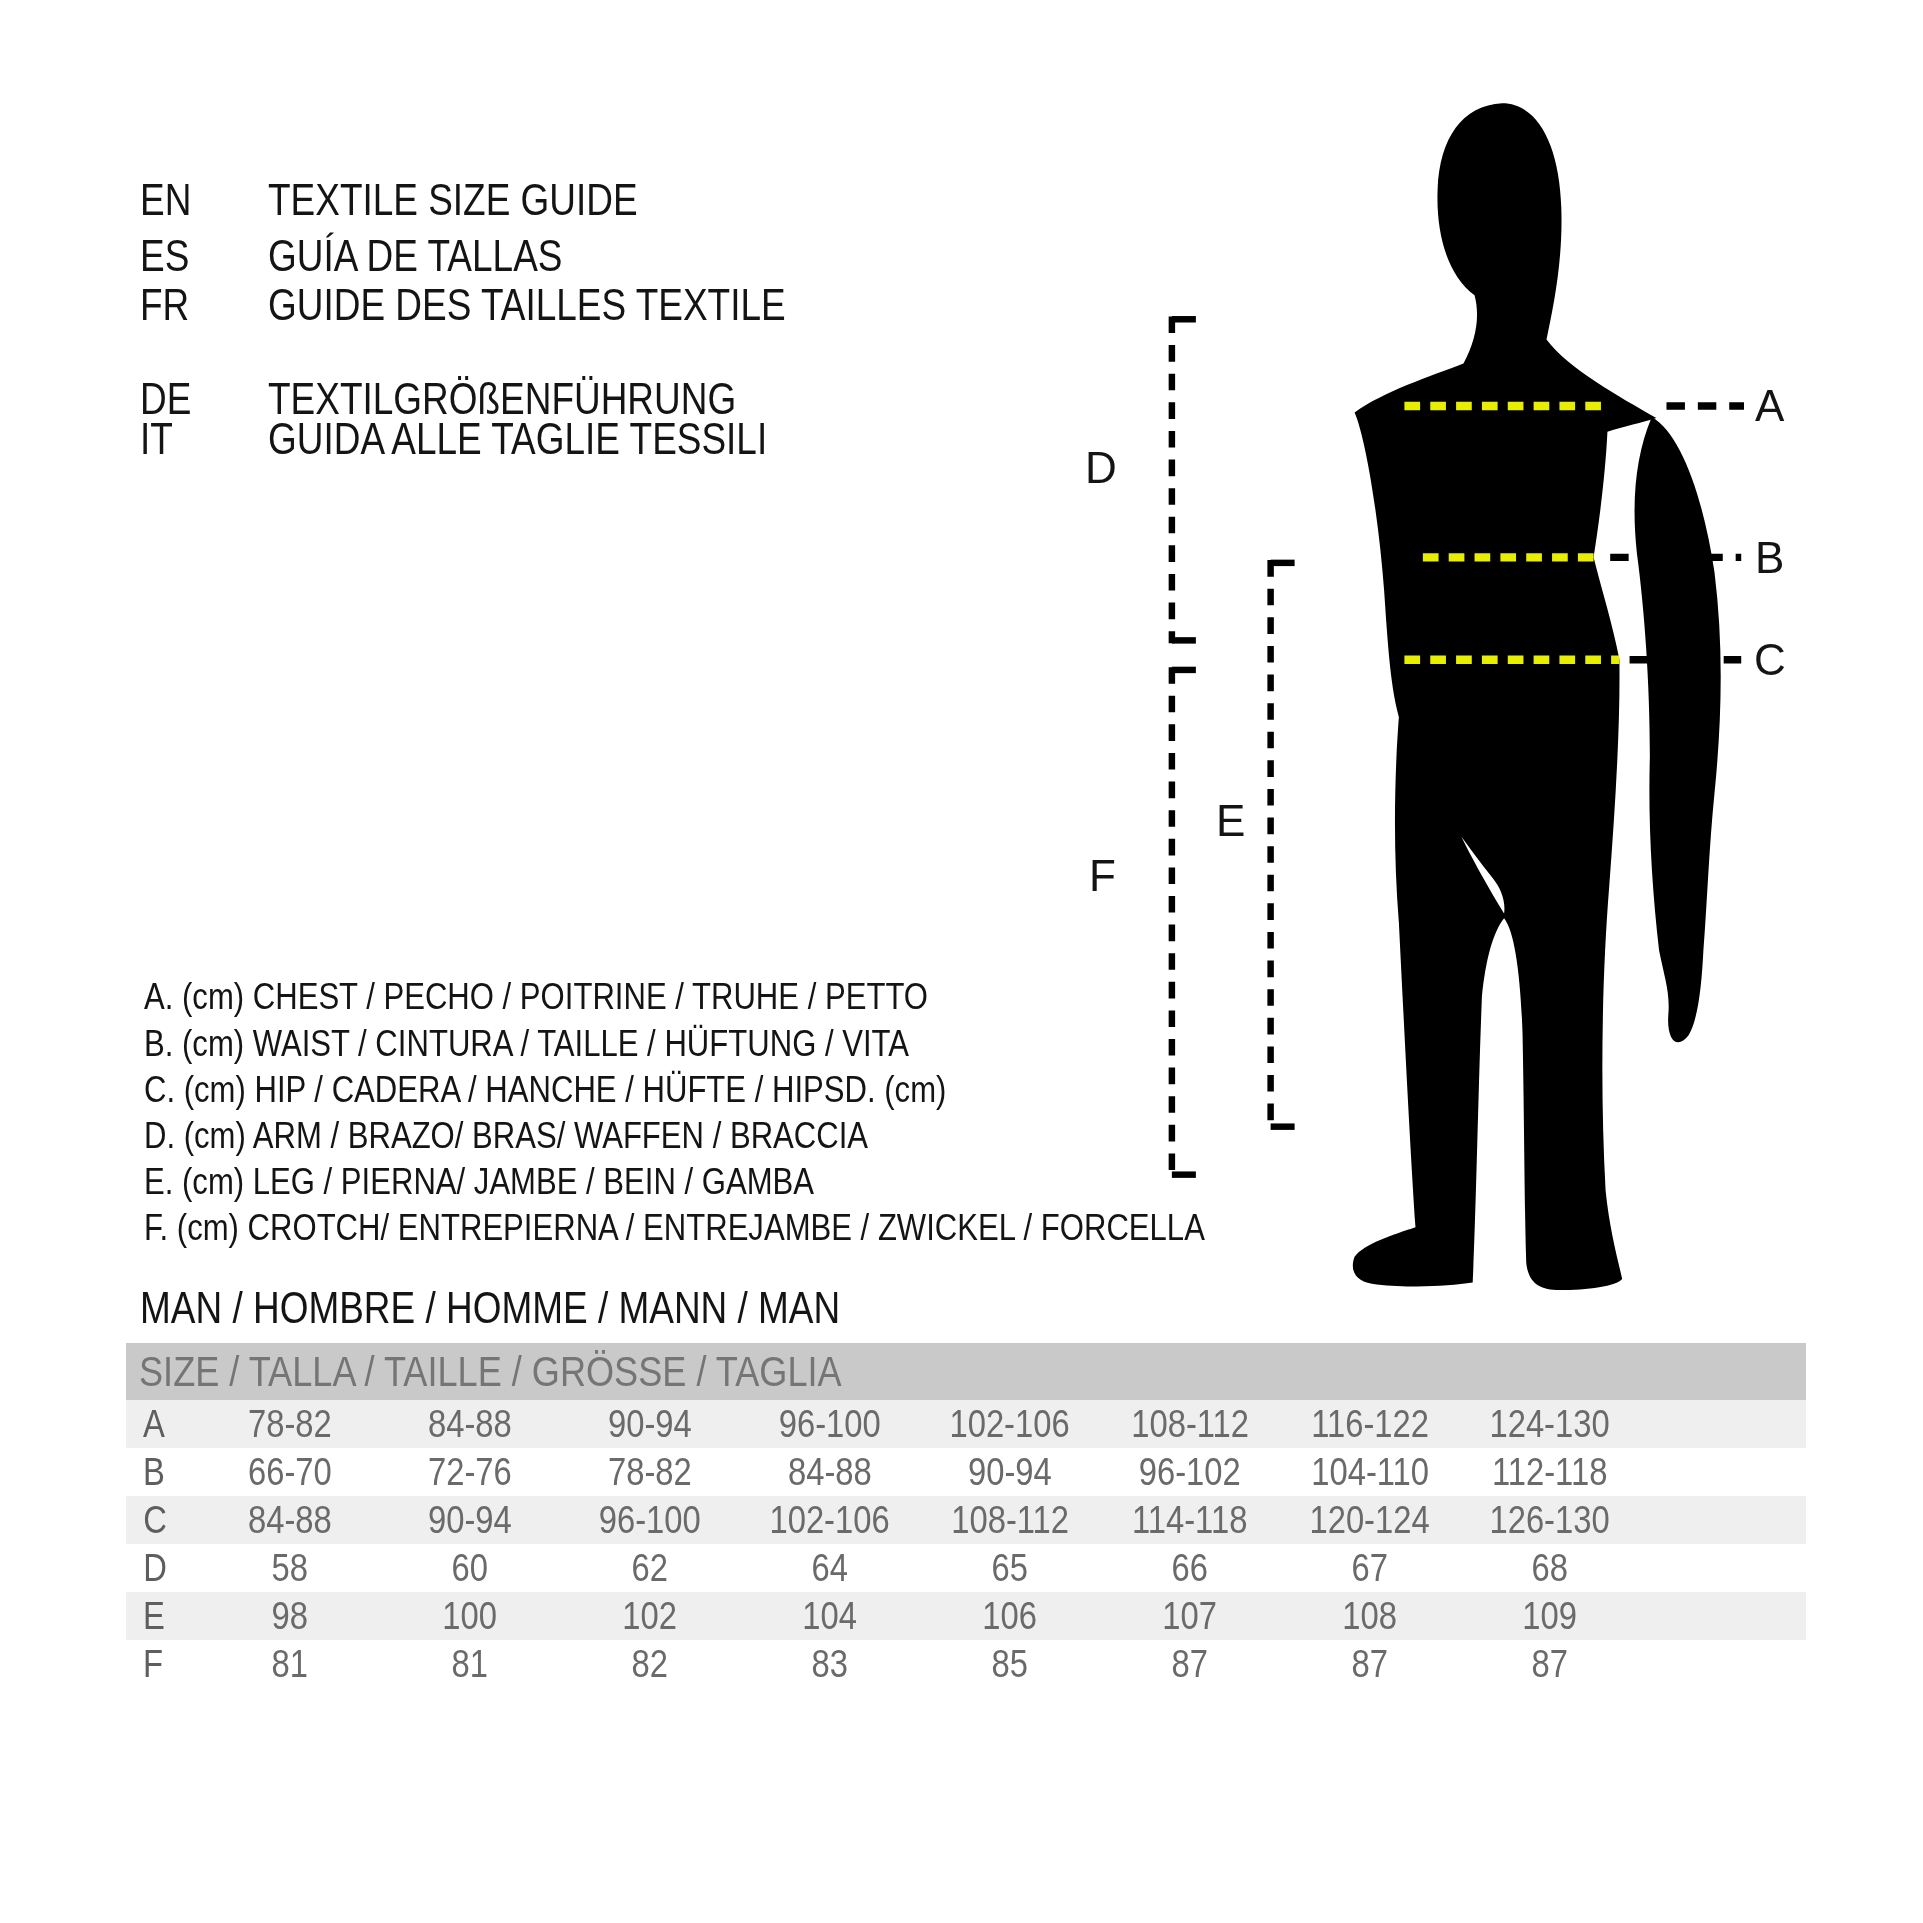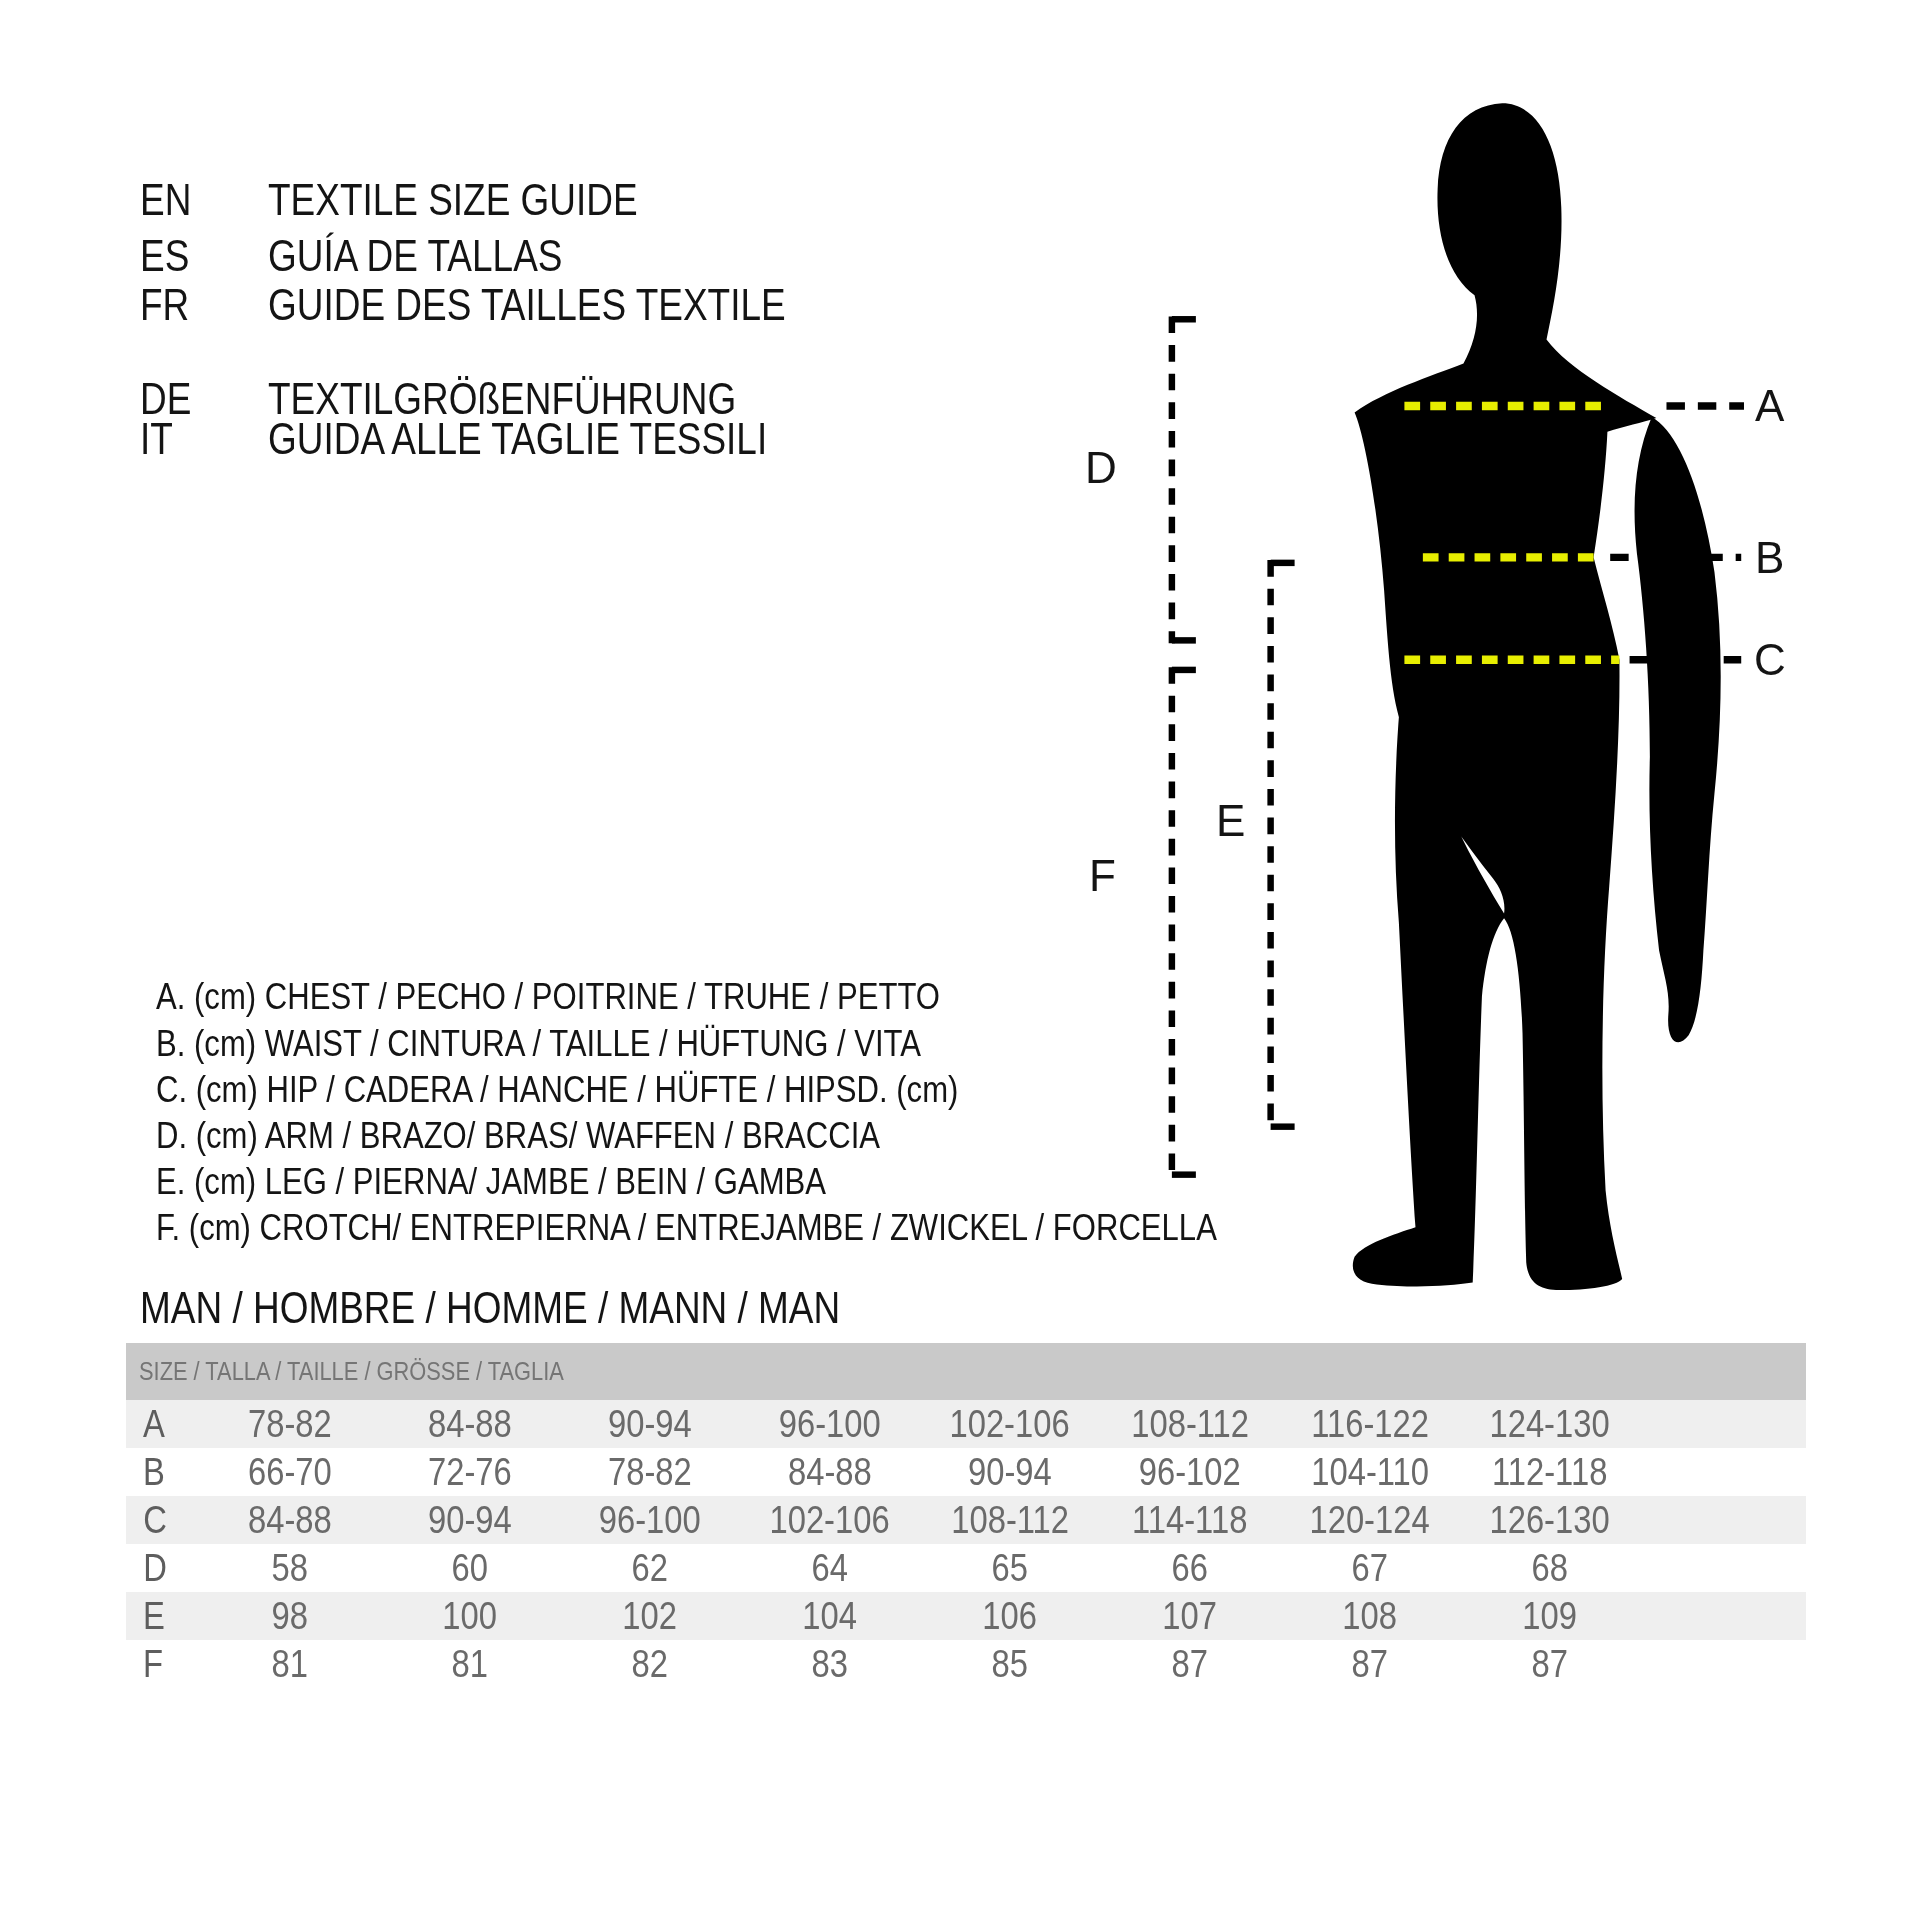--- a/index.html
+++ b/index.html
@@ -6,30 +6,30 @@
   #canvas{position:relative;width:1923px;height:1923px;background:#fff;overflow:hidden;
           font-family:"Liberation Sans","DejaVu Sans",sans-serif;color:#141414;}
   .cond{display:inline-block;transform:scaleX(.84);transform-origin:0 50%;white-space:nowrap;}
   .cond.c{transform-origin:50% 50%;}
 
   
   .lang-row{position:absolute;left:140px;font-size:44px;line-height:48px;margin-top:26px;}
   .lang-code{display:inline-block;width:116px;}
 
   
-  .legend-row{position:absolute;left:156px;font-size:37px;line-height:42px;text-align:right;}
+  .legend-row{position:absolute;left:144px;font-size:37px;line-height:42px;text-align:right;}
 
   .man-line{position:absolute;left:140px;top:1283px;font-size:44px;}
 
   
   .mlabel{position:absolute;font-size:44px;color:#141414;}
 
   
   #size-table{position:absolute;left:126px;top:1343px;width:1680px;}
-  .tbl-header{height:57px;background:#c9c9c9;color:#757575;font-size:26px;
+  .tbl-header{height:57px;background:#c9c9c9;color:#757575;font-size:43px;
               line-height:57px;padding-left:13px;box-sizing:border-box;}
   .grid-row{display:grid;grid-template-columns:74px repeat(8,180px) 1fr;align-items:center;}
   .tbl-sizes{height:51px;color:#5e5e5e;font-size:41px;}
   .tbl-row{height:48px;color:#6a6a6a;font-size:39px;}
   .tbl-row.alt{background:#efefef;}
   .grid-row > div{text-align:center;}
   .grid-row > div.row-label{text-align:left;padding-left:14.8px;color:#5e5e5e;}
 
   svg{position:absolute;left:0;top:0;pointer-events:none;}
 </style>

